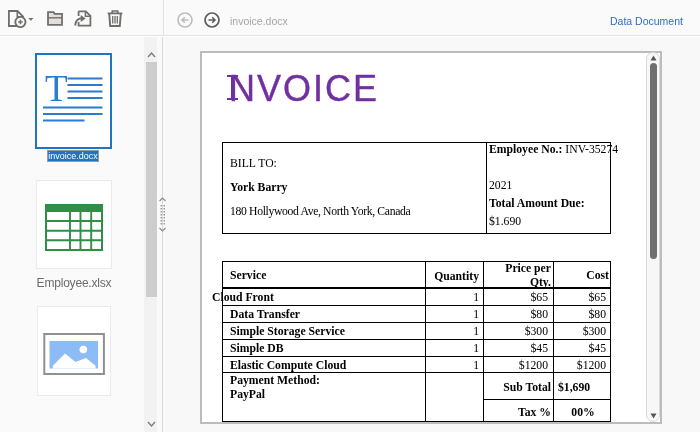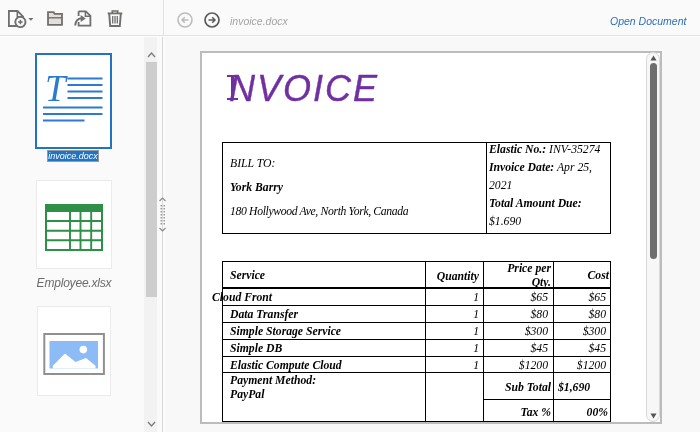--- a/index.html
+++ b/index.html
@@ -1,18 +1,18 @@
 <!DOCTYPE html>
 <html><head>
 <meta charset="utf-8">
 <style>
 * { margin:0; padding:0; box-sizing:border-box; }
 html,body { width:700px; height:432px; overflow:hidden; background:#fff;
   font-family:"Liberation Sans", sans-serif; }
-#app { position:absolute; left:0; top:0; width:700px; height:320px;font-style:italic; }
+#app { position:absolute; left:0; top:0; width:700px; height:320px; }
 .abs { position:absolute; }
 
 
 #toolbar { left:0; top:0; width:700px; height:36px; background:#fafafa;
   border-bottom:1px solid #e2e2e2; }
 #tbsep { left:163px; top:0; width:1px; height:35px; background:#e2e2e2; }
 
 
 #sidebar { left:0; top:37px; width:144px; height:395px; background:#fafafa; }
 .thumb { position:absolute; background:#fff; }
@@ -83,21 +83,21 @@
 
   <svg class="abs" style="left:177px;top:12px" width="16" height="16" viewBox="0 0 16 16">
     <circle cx="8" cy="8" r="7" fill="none" stroke="#bcbcbc" stroke-width="1.6"></circle>
     <path d="M11.5 8 H5 M7.8 5.2 L5 8 l2.8 2.8" fill="none" stroke="#bcbcbc" stroke-width="1.5"></path>
   </svg>
   <svg class="abs" style="left:204px;top:12px" width="16" height="16" viewBox="0 0 16 16">
     <circle cx="8" cy="8" r="7" fill="none" stroke="#5d5d5d" stroke-width="1.7"></circle>
     <path d="M4.5 8 H11 M8.2 5.2 L11 8 l-2.8 2.8" fill="none" stroke="#5d5d5d" stroke-width="1.5"></path>
   </svg>
   <div class="abs" style="left:230px;top:15px;font-size:10.5px;color:#a5a5a5">invoice.docx</div>
-  <div class="abs" style="left:610px;top:15px;font-size:10.5px;color:#2e6fba">Open Document</div>
+  <div class="abs" style="left:610px;top:15px;font-size:10.5px;color:#2e6fba">Data Document</div>
 
   <div id="sidebar" class="abs"></div>
 
   <div id="th1" class="thumb">
     <svg width="73" height="92" viewBox="0 0 73 92">
       <text x="8" y="46" font-family="Liberation Serif, serif" font-size="37" fill="#2b7bd0">T</text>
       <g stroke="#2b7bd0" stroke-width="2.2">
         <path d="M30.5 23.5 h35 M30.5 30 h35 M30.5 36.5 h35 M30.5 43 h35"></path>
         <path d="M6 52.5 h59.5 M6 59 h59.5 M6 65.5 h41.5"></path>
       </g>
@@ -166,22 +166,21 @@
   <div class="abs" style="left:227px;top:97.6px;width:10.8px;height:2.4px;background:#7030a0"></div>
 
   <div class="line" style="left:222px;top:142px;width:389px;height:1px"></div>
   <div class="line" style="left:222px;top:233px;width:389px;height:1px"></div>
   <div class="line" style="left:222px;top:142px;width:1px;height:92px"></div>
   <div class="line" style="left:610px;top:142px;width:1px;height:92px"></div>
   <div class="line" style="left:486px;top:142px;width:1px;height:92px"></div>
   <div class="ser" style="left:230px;top:157px">BILL TO:</div>
   <div class="ser b" style="left:230px;top:181px">York Barry</div>
   <div class="ser" style="left:230px;top:205px;letter-spacing:-0.35px">180 Hollywood Ave, North York, Canada</div>
-  <div class="ser" style="left:489px;top:143px"><span class="b">Elastic No.:</span> INV-35274</div>
-  <div class="ser" style="left:489px;top:161px"><span class="b">Invoice Date:</span> Apr 25,</div>
+  <div class="ser" style="left:489px;top:143px"><span class="b">Employee No.:</span> INV-35274</div>
   <div class="ser" style="left:489px;top:179px">2021</div>
   <div class="ser b" style="left:489px;top:197px">Total Amount Due:</div>
   <div class="ser" style="left:489px;top:215px">$1.690</div>
 
   <div class="line" style="left:222px;top:261px;width:389px;height:1px"></div>
   <div class="line" style="left:222px;top:287px;width:389px;height:2px"></div>
   <div class="line" style="left:222px;top:305px;width:389px;height:1px"></div>
   <div class="line" style="left:222px;top:322px;width:389px;height:1px"></div>
   <div class="line" style="left:222px;top:339px;width:389px;height:1px"></div>
   <div class="line" style="left:222px;top:356px;width:389px;height:1px"></div>
@@ -221,21 +220,21 @@
 
   <div class="ser b" style="left:230px;top:359px">Elastic Compute Cloud</div>
   <div class="ser" style="left:430px;top:359px;width:49px;text-align:right">1</div>
   <div class="ser" style="left:488px;top:359px;width:60px;text-align:right">$1200</div>
   <div class="ser" style="left:558px;top:359px;width:48px;text-align:right">$1200</div>
 
   <div class="ser b" style="left:230px;top:374px">Payment Method:<br>PayPal</div>
   <div class="ser b" style="left:488px;top:381px;width:63px;text-align:right">Sub Total</div>
   <div class="ser b" style="left:558px;top:381px;width:50px;text-align:left">$1,690</div>
   <div class="ser b" style="left:488px;top:406px;width:63px;text-align:right">Tax %</div>
-  <div class="ser b" style="left:558px;top:406px;width:50px;text-align:right">00%</div>
+  <div class="ser b" style="left:558px;top:406px;width:50px;text-align:center">00%</div>
 
   <div id="dtrack" class="abs"></div>
   <div id="dthumb" class="abs"></div>
   <svg class="abs" style="left:650px;top:55px" width="7" height="6" viewBox="0 0 7 6">
       <path d="M0.5 5.5 L3.5 0.5 L6.5 5.5 z" fill="#555"></path>
     </svg>
   <svg class="abs" style="left:650px;top:413px" width="7" height="6" viewBox="0 0 7 6">
       <path d="M0.5 0.5 L3.5 5.5 L6.5 0.5 z" fill="#555"></path>
     </svg>
 </div>

